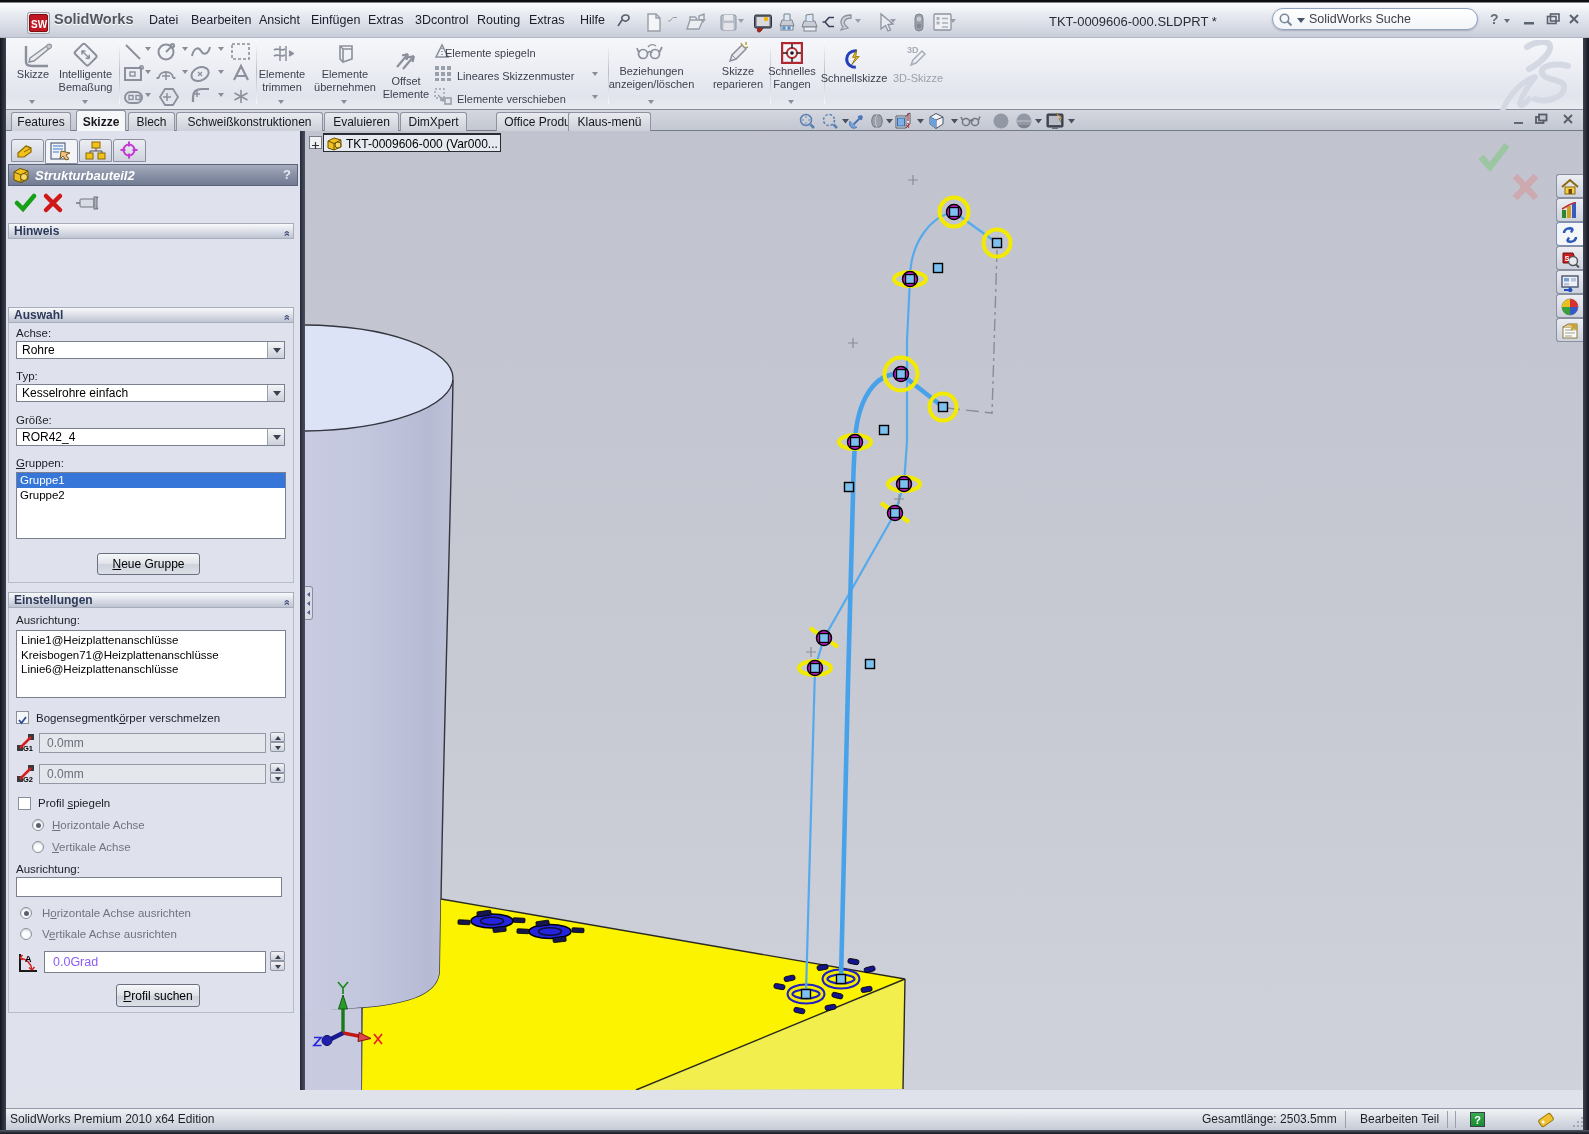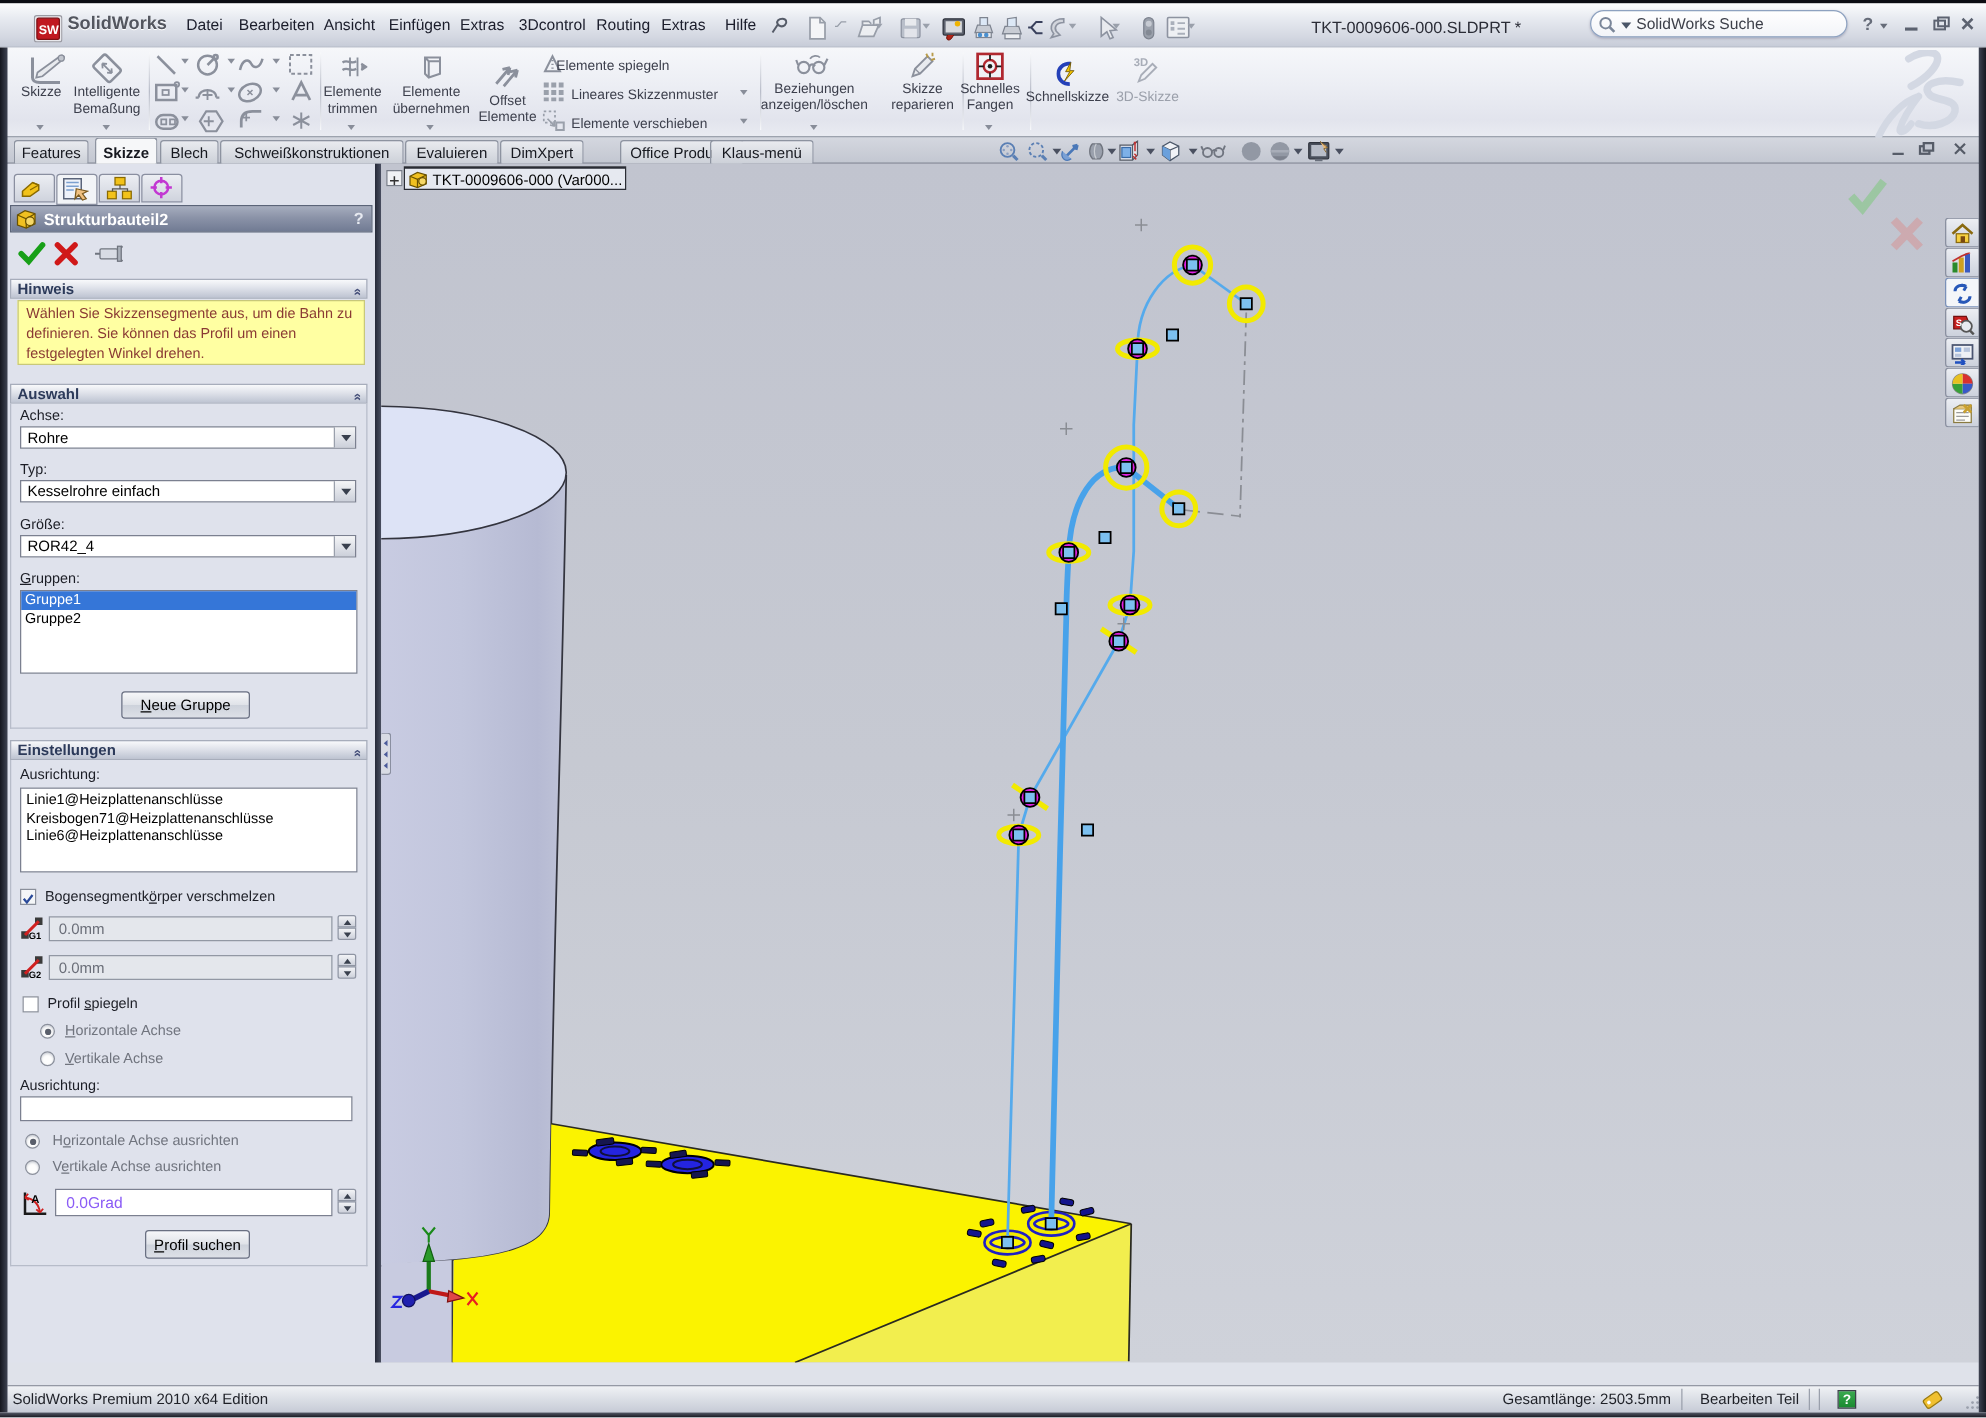--- a/index.html
+++ b/index.html
@@ -390,34 +390,33 @@
             <circle cx="15" cy="10" r="5.5"></circle>
             <path d="M15 1.5 l0 5 M15 13.5 l0 5 M6.5 10 l5 0 M18.5 10 l5 0"></path>
           </g>
         </svg></div>
  <div class="abs" style="left:2px;top:33px;width:290px;height:22px;background:linear-gradient(180deg,#a6adbe,#8b93a8 45%,#717b93);border:1px solid #5b6478;">
   <svg class="abs" style="left:3px;top:2px" width="18" height="17" viewBox="0 0 18 17">
           <path d="M2 5 L8 1.5 L16 4 L16 12 L9 15.5 L2 13 Z" fill="#f0c020" stroke="#6a5200"></path>
           <path d="M2 5 L9 8 L16 4 M9 8 L9 15.5" fill="none" stroke="#6a5200"></path>
           <circle cx="12" cy="10" r="3.5" fill="#f6d868" stroke="#6a5200"></circle>
         </svg>
-  <span class="abs" style="left:26px;top:3px;font-size:13px;font-weight:bold;color:#fff;">Strukturbauteil2</span>
+  <span class="abs" style="left:26px;top:3px;font-size:13px;font-weight:bold;color:#fff;font-style:italic;">Strukturbauteil2</span>
   <span class="abs" style="right:6px;top:2px;font-size:13px;font-weight:bold;color:#e6e9f0;">?</span>
  </div>
  <svg class="abs" style="left:8px;top:61px" width="90" height="22" viewBox="0 0 90 22">
         <path d="M3 11 L9 17 L20 4" fill="none" stroke="#18a018" stroke-width="4.5" stroke-linecap="round"></path>
         <path d="M32 4 L46 18 M46 4 L32 18" stroke="#d01818" stroke-width="4.5" stroke-linecap="round"></path>
         <g>
           <rect x="66" y="7" width="14" height="8" rx="1" fill="#d8dce4" stroke="#70757f"></rect>
           <path d="M62 11 l4 0 M80 8.5 l4 -3.5 M80 13.5 l4 3.5" stroke="#70757f" stroke-width="1.5" fill="none"></path>
           <rect x="80" y="5" width="3" height="12" fill="#aab0ba" stroke="#70757f"></rect>
         </g>
       </svg>
  <div class="grphdr" style="top:92px;">Hinweis<span class="chev">»</span></div>
- <div class="abs" style="left:8px;top:109px;width:278px;height:52px;background:#ffffa2;border:1px solid #c8c87a;font-size:11.5px;color:#8a3a34;line-height:16px;padding:2px 0 0 6px;">Wählen Sie Skizzensegmente aus, um die Bahn zu definieren. Sie können das Profil um einen festgelegten Winkel drehen.</div>
  <div class="grphdr" style="top:176px;">Auswahl<span class="chev">»</span></div>
  <div class="grpbox" style="top:192px;height:260px;"></div>
  <span class="plabel" style="left:10px;top:196px;">Achse:</span>
  <div class="combo" style="top:210px;">Rohre<span class="cbtn"></span></div>
  <span class="plabel" style="left:10px;top:239px;">Typ:</span>
  <div class="combo" style="top:253px;">Kesselrohre einfach<span class="cbtn"></span></div>
  <span class="plabel" style="left:10px;top:283px;">Größe:</span>
  <div class="combo" style="top:297px;">ROR42_4<span class="cbtn"></span></div>
  <span class="plabel" style="left:10px;top:326px;"><u>G</u>ruppen:</span>
  <div class="abs" style="left:10px;top:341px;width:270px;height:67px;background:#fff;border:1px solid #7b8090;">

